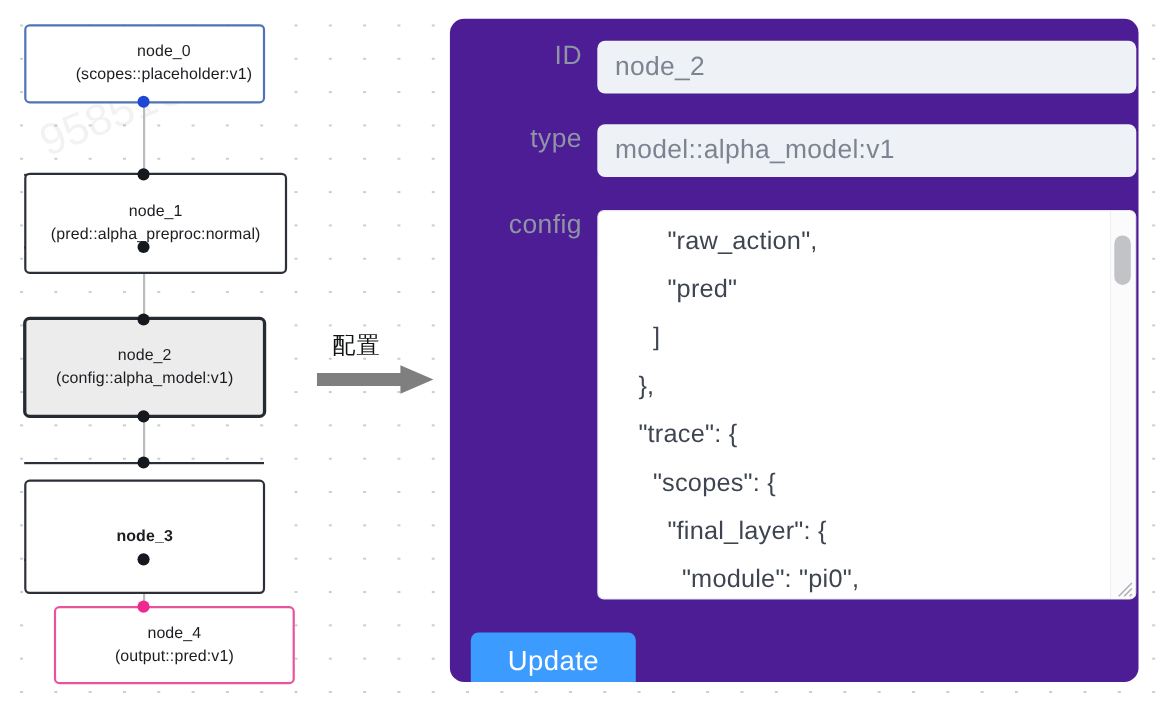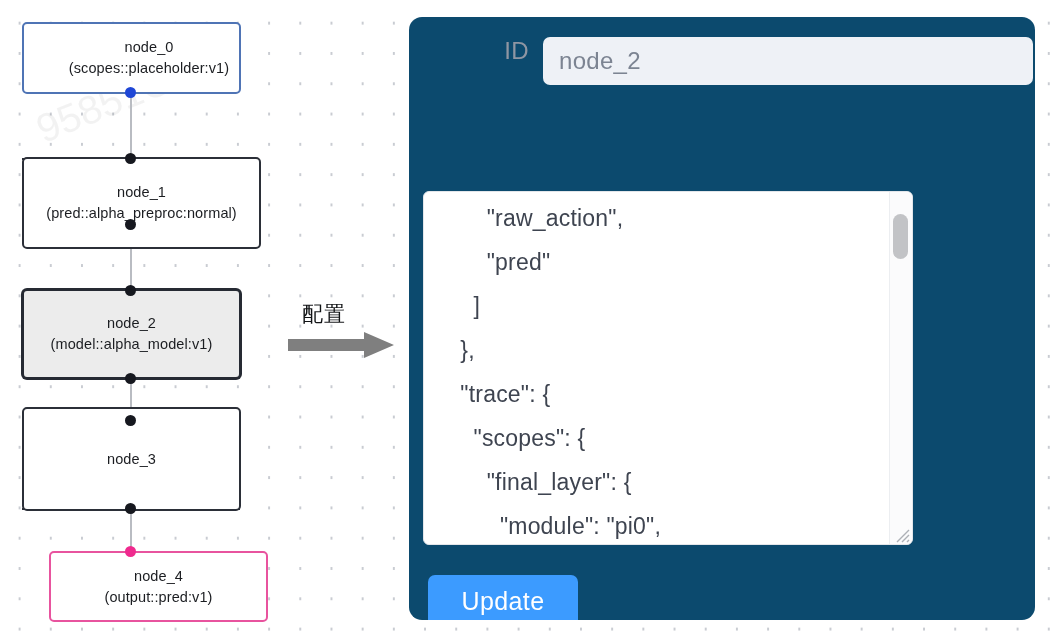--- a/index.html
+++ b/index.html
@@ -53,21 +53,21 @@
   #annot-label{
     position:absolute;left:302px;top:300px;
     font-size:21px;color:#111315;letter-spacing:1px;
     font-family:"DejaVu Sans","Liberation Sans",sans-serif;
   }
   #annot-arrow{position:absolute;left:288px;top:330px;}
 
   
   #panel{
     position:absolute;left:409px;top:17px;width:626px;height:603px;
-    background:#0c4a6e;border-radius:13px;box-sizing:border-box;
+    background:#4c1d95;border-radius:13px;box-sizing:border-box;
     overflow:hidden;
   }
   .row{position:absolute;display:flex;align-items:flex-start;}
   .flabel{
     color:#8f96a3;font-size:24px;line-height:28px;
     text-align:right;width:120px;letter-spacing:.4px;
     font-family:"Liberation Sans","DejaVu Sans",sans-serif;
   }
   .finput{
     box-sizing:border-box;background:#eef1f6;border:none;border-radius:7px;
@@ -142,24 +142,24 @@
   <div class="nsub">(scopes::placeholder:v1)</div>
 </div>
 
 <div class="node" style="left:22px;top:157px;width:239px;height:92px;">
   <div class="ntitle">node_1</div>
   <div class="nsub">(pred::alpha_preproc:normal)</div>
 </div>
 
 <div class="node selected" style="left:22px;top:289px;width:219px;height:90px;">
   <div class="ntitle">node_2</div>
-  <div class="nsub">(model::alpha_model:v1)</div>
-</div>
-
-<div class="node" style="left:22px;top:407px;width:219px;height:104px;">
+  <div class="nsub">(config::alpha_model:v1)</div>
+</div>
+
+<div class="node" style="left:22px;top:436px;width:219px;height:104px;font-weight:bold;">
   <div class="ntitle">node_3</div>
 </div>
 
 <div class="node pink" style="left:22px;top:551px;width:219px;height:71px;margin-left:27px;">
   <div class="ntitle">node_4</div>
   <div class="nsub">(output::pred:v1)</div>
 </div>
 
 <div class="dot blue" style="left:125px;top:87px;"></div>
 <div class="dot" style="left:125px;top:153px;"></div>
@@ -175,22 +175,27 @@
   <polygon points="0,9 76,9 76,2 106,15 76,28 76,21 0,21" fill="#7f7f7f"></polygon>
 </svg>
 
 <div id="panel">
 
   <div class="row" id="row-id">
     <div class="flabel">ID</div>
     <div class="finput" style="margin-left:14px;">node_2</div>
   </div>
 
+  <div class="row" id="row-type">
+    <div class="flabel">type</div>
+    <div class="finput" style="margin-left:14px;">model::alpha_model:v1</div>
+  </div>
 
   <div class="row" id="row-config">
+    <div class="flabel">config</div>
     <div id="config-box" style="margin-left:14px;">
       <div id="config-text">        "raw_action",
         "pred"
       ]
     },
     "trace": {
       "scopes": {
         "final_layer": {
           "module": "pi0",
           "mark_scope": false

